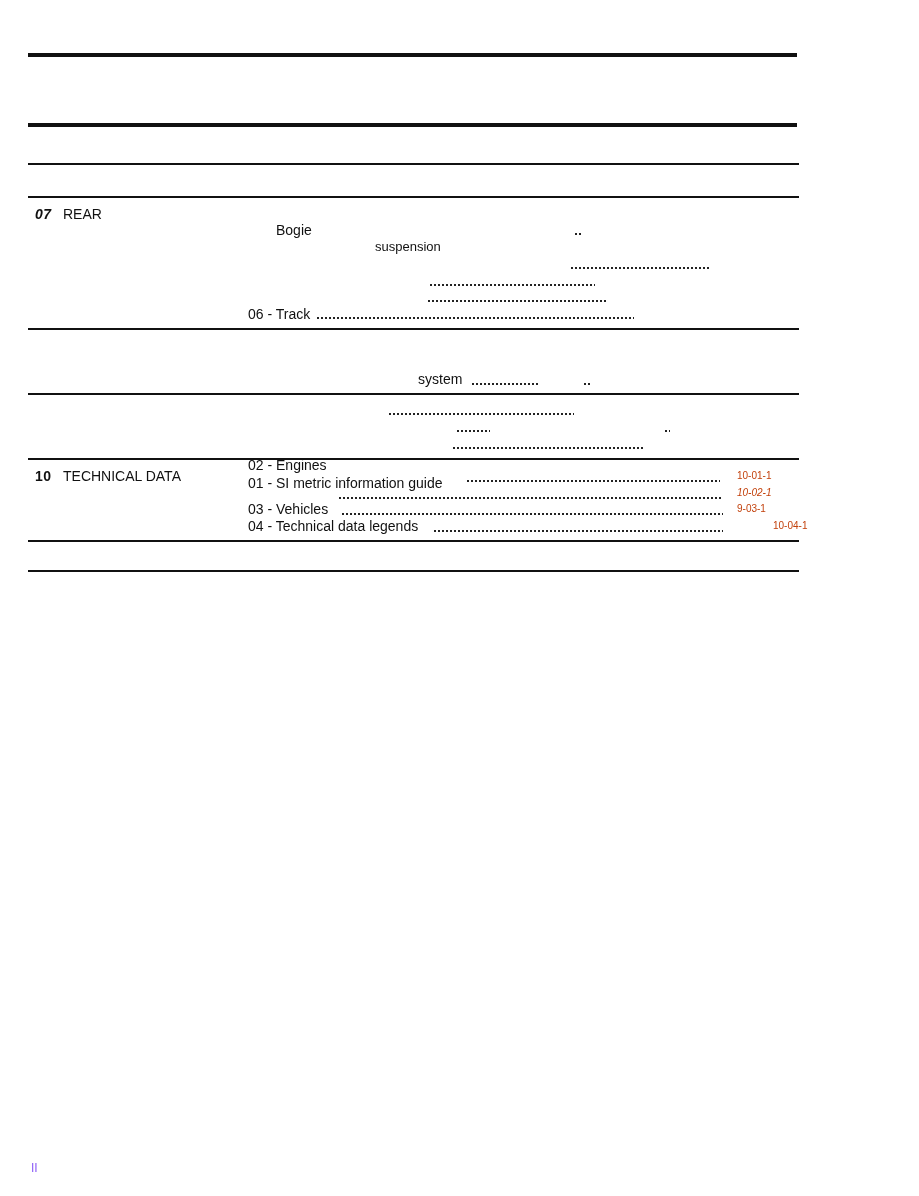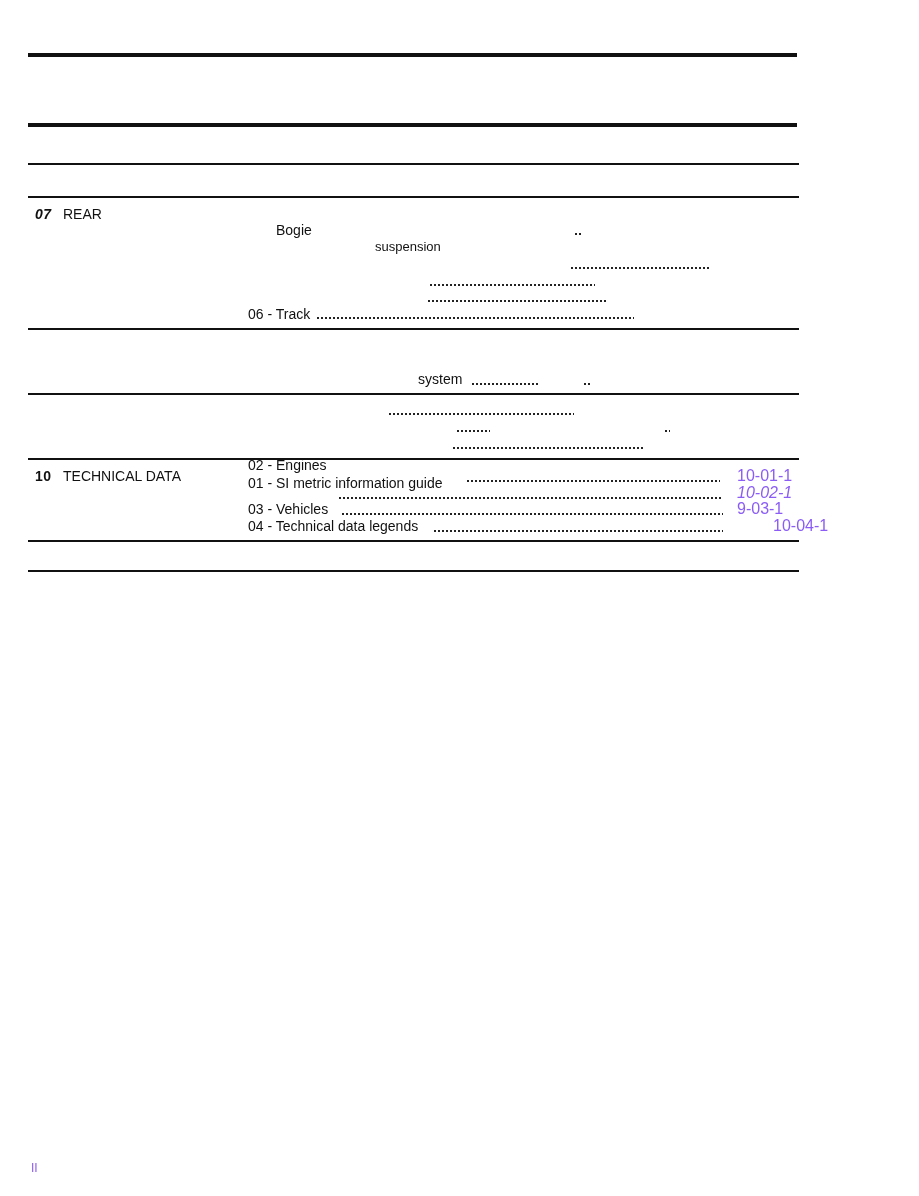--- a/index.html
+++ b/index.html
@@ -6,21 +6,21 @@
     body { width: 919px; height: 1196px; position: relative; overflow: hidden;
            font-family: "Liberation Sans", sans-serif; color: #111; }
     .rule { position: absolute; left: 28px; background: #111; }
     .rule.thick { height: 4px; width: 769px; }
     .rule.thin { height: 2px; width: 771px; }
     .txt { position: absolute; font-size: 14px; line-height: 16px; white-space: pre; color: #111; }
     .sec-num { font-weight: bold; letter-spacing: 0.5px; }
     .dotline { position: absolute; height: 2px;
                background-image: radial-gradient(circle, #222 0.8px, transparent 1px);
                background-size: 4px 2px; background-repeat: repeat-x; }
-    .pg { position: absolute; font-size: 16px; line-height: 16px; color: #8b5cf6; }
+    .pg { position: absolute; font-size: 10px; line-height: 16px; color: #c2410c; }
     .footer-num { position: absolute; left: 31px; top: 1161px; font-size: 12px; color: #8b5cf6; }
   </style>
 </head>
 <body>
 
 <div class="rule thick" style="top:53px;"></div>
 <div class="rule thick" style="top:123px;"></div>
 <div class="rule thin" style="top:163px;"></div>
 <div class="rule thin" style="top:196px;"></div>
 

